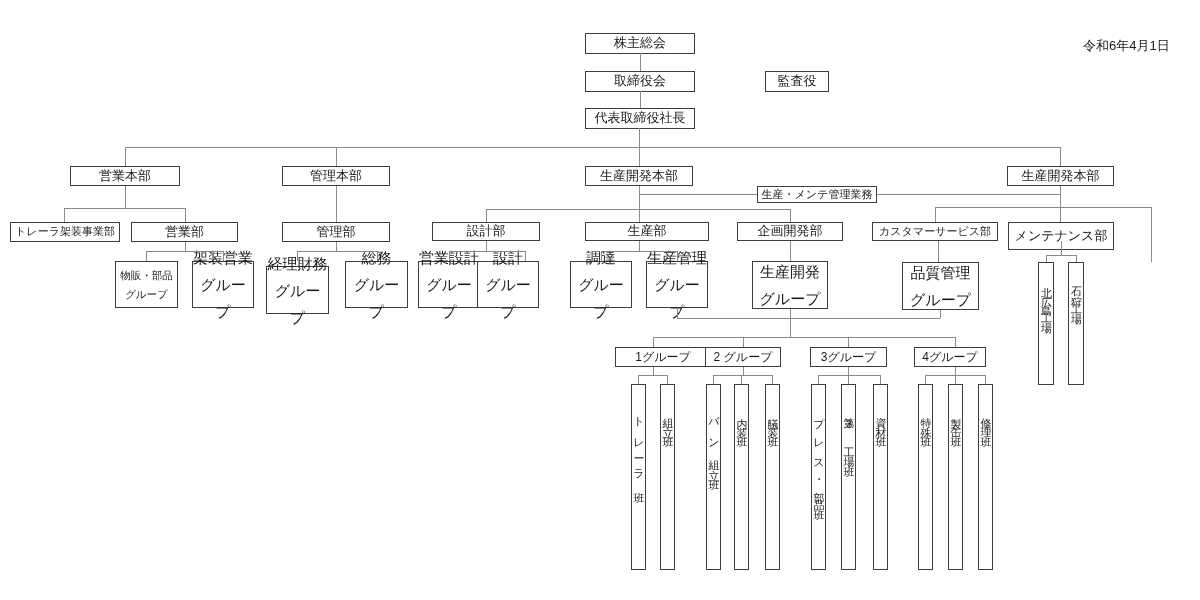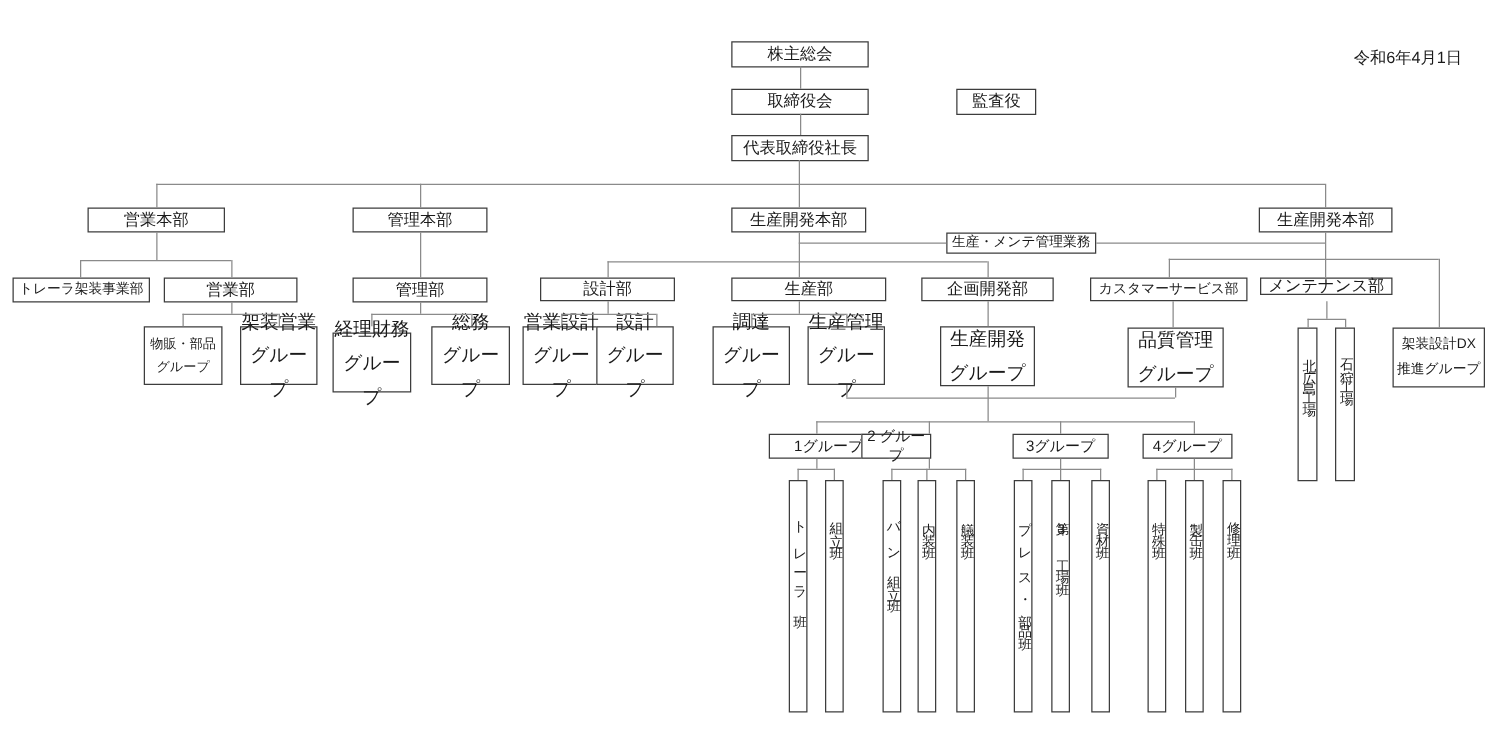--- a/index.html
+++ b/index.html
@@ -39,21 +39,21 @@
   <div class="box" style="left:1007px;top:166px;width:107px;height:20px">生産開発本部</div>
   <div class="box sm" style="left:757px;top:186px;width:120px;height:17px">生産・メンテ管理業務</div>
 
   <div class="box sm" style="left:10px;top:222px;width:110px;height:20px">トレーラ架装事業部</div>
   <div class="box" style="left:131px;top:222px;width:107px;height:20px">営業部</div>
   <div class="box" style="left:282px;top:222px;width:108px;height:20px">管理部</div>
   <div class="box" style="left:432px;top:222px;width:108px;height:19px">設計部</div>
   <div class="box" style="left:585px;top:222px;width:124px;height:19px">生産部</div>
   <div class="box" style="left:737px;top:222px;width:106px;height:19px">企画開発部</div>
   <div class="box sm" style="left:872px;top:222px;width:126px;height:19px">カスタマーサービス部</div>
-  <div class="box" style="left:1008px;top:222px;width:106px;height:14px">メンテナンス部</div>
+  <div class="box" style="left:1008px;top:222px;width:106px;height:28px">メンテナンス部</div>
 
   <div class="box grp" style="left:115px;top:261px;width:63px;height:47px;font-size:10.5px">物販・部品
 グループ</div>
   <div class="box grp" style="left:192px;top:261px;width:62px;height:47px">架装営業
 グループ</div>
   <div class="box grp" style="left:266px;top:266px;width:63px;height:48px">経理財務
 グループ</div>
   <div class="box grp" style="left:345px;top:261px;width:63px;height:47px">総務
 グループ</div>
   <div class="box grp" style="left:418px;top:261px;width:62px;height:47px">営業設計
@@ -61,28 +61,26 @@
   <div class="box grp" style="left:477px;top:261px;width:62px;height:47px">設計
 グループ</div>
   <div class="box grp" style="left:570px;top:261px;width:62px;height:47px">調達
 グループ</div>
   <div class="box grp" style="left:646px;top:261px;width:62px;height:47px">生産管理
 グループ</div>
   <div class="box grp" style="left:752px;top:261px;width:76px;height:48px">生産開発
 グループ</div>
   <div class="box grp" style="left:902px;top:262px;width:77px;height:48px">品質管理
 グループ</div>
-  <div class="box grp" style="left:1114px;top:262px;width:74px;height:48px;font-size:11px">架装設計DX
-推進グループ</div>
 
   <div class="box vbox plant" style="left:1038px;top:262px;width:16px;height:123px"><span>北広島工場</span></div>
   <div class="box vbox plant" style="left:1068px;top:262px;width:16px;height:123px"><span>石狩工場</span></div>
 
   <div class="box md" style="left:615px;top:347px;width:96px;height:20px">1グループ</div>
-  <div class="box md" style="left:689px;top:347px;width:56px;height:20px">2 グループ</div>
+  <div class="box md" style="left:705px;top:347px;width:76px;height:20px">2 グループ</div>
   <div class="box md" style="left:810px;top:347px;width:77px;height:20px">3グループ</div>
   <div class="box md" style="left:914px;top:347px;width:72px;height:20px">4グループ</div>
 
   <div class="box vbox team" style="left:631px;top:384px;width:15px;height:186px"><span>トレーラ班</span></div>
   <div class="box vbox team" style="left:660px;top:384px;width:15px;height:186px"><span>組立班</span></div>
   <div class="box vbox team" style="left:706px;top:384px;width:15px;height:186px"><span>バン組立班</span></div>
   <div class="box vbox team" style="left:734px;top:384px;width:15px;height:186px"><span>内装班</span></div>
   <div class="box vbox team" style="left:765px;top:384px;width:15px;height:186px"><span>艤装班</span></div>
   <div class="box vbox team" style="left:811px;top:384px;width:15px;height:186px"><span>プレス・部品班</span></div>
   <div class="box vbox team" style="left:841px;top:384px;width:15px;height:186px"><span>第3工場班</span></div>

